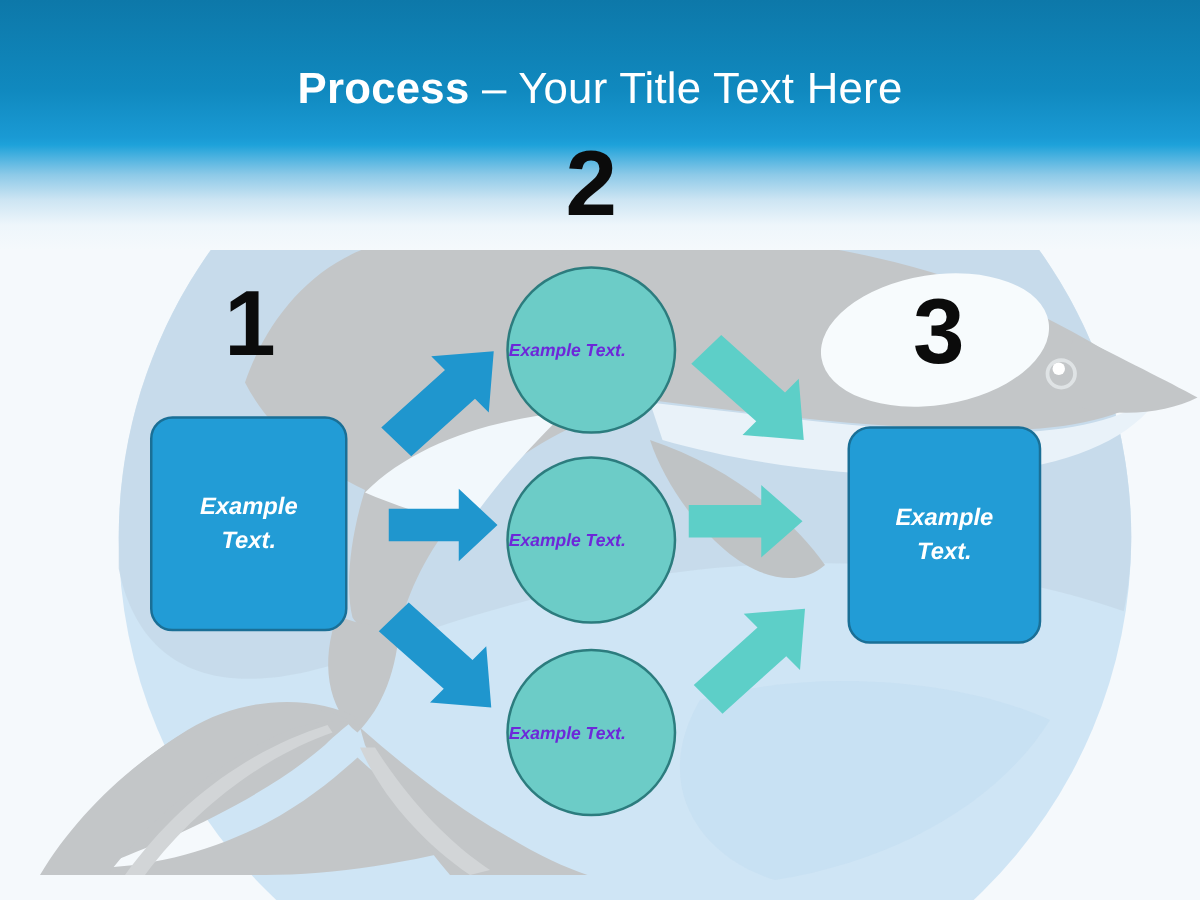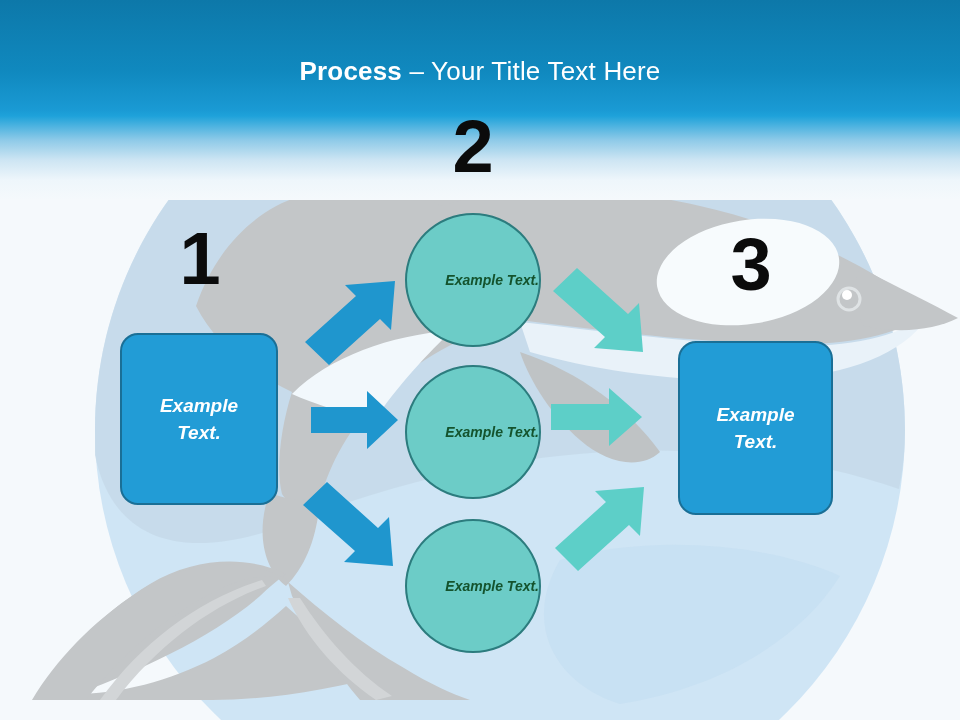--- a/index.html
+++ b/index.html
@@ -42,21 +42,21 @@
   }
 
   
   #title {
     position: absolute;
     left: 0;
     top: 50px;
     width: 960px;
     text-align: center;
     color: #ffffff;
-    font-size: 26px;
+    font-size: 35px;
     line-height: 42px;
     letter-spacing: 0.2px;
     white-space: nowrap;
   }
   #title .strong { font-weight: bold; }
   #title .light  { font-weight: normal; }
 
   
   .step-num {
     position: absolute;
@@ -92,29 +92,29 @@
   #box-end   { left: 678px; top: 341px; width: 155px; height: 174px; }
   .proc-box .line2 { display: block; }
 
   
   .proc-circle {
     position: absolute;
     box-sizing: border-box;
     background: #6cccc7;
     border: 2px solid #2c7c7e;
     border-radius: 50%;
-    color: #14532d;
+    color: #6d28d9;
     font-weight: bold;
     font-style: italic;
     font-size: 14px;
     line-height: 20px;
     text-align: center;
     display: flex;
     align-items: center;
-    justify-content: flex-end;
+    justify-content: flex-start;
   }
   #circle-a { left: 405px; top: 213px; width: 136px; height: 134px; }
   #circle-b { left: 405px; top: 365px; width: 136px; height: 134px; }
   #circle-c { left: 405px; top: 519px; width: 136px; height: 134px; }
 
   
   #arrows-svg {
     position: absolute;
     left: 0; top: 0;
     width: 960px; height: 720px;

